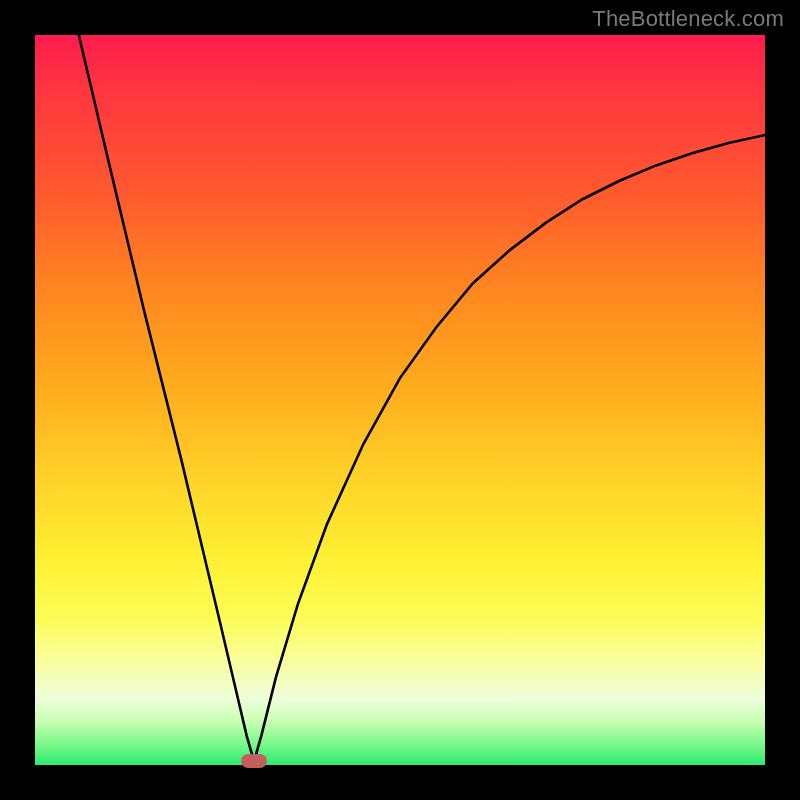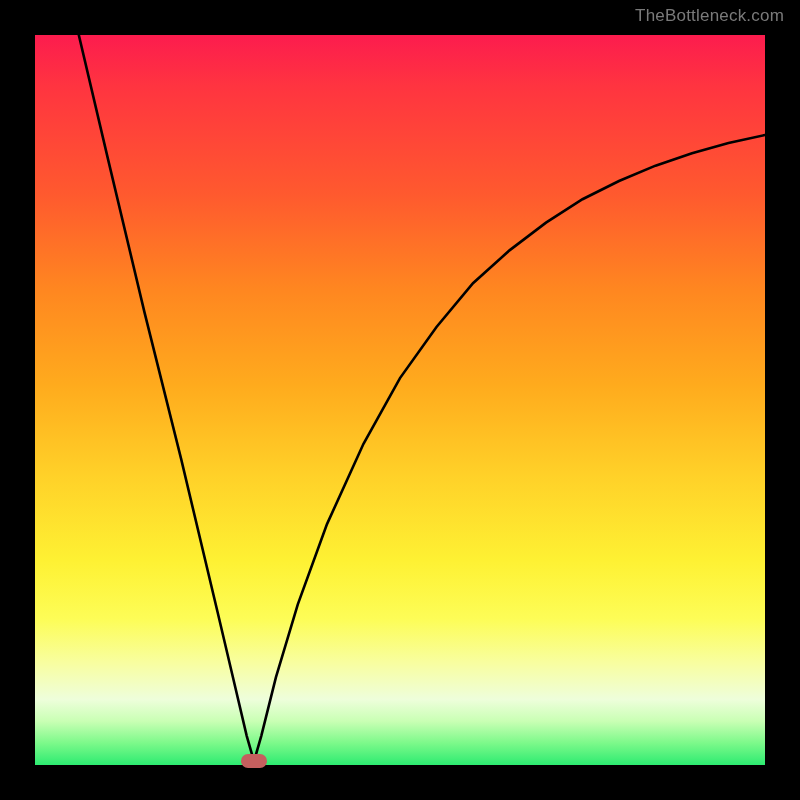--- a/index.html
+++ b/index.html
@@ -39,21 +39,21 @@
       #c9ffb4 94%,
       #7cf98a 97%,
       #2deb71 100%
     );
   }
   .watermark {
     position: absolute;
     top: 6px;
     right: 16px;
     color: #7a7a7a;
-    font-size: 17px;
+    font-size: 22px;
     font-weight: 500;
     letter-spacing: 0.2px;
   }
   .curve-svg {
     position: absolute;
     left: 0;
     top: 0;
   }
   .marker {
     position: absolute;

